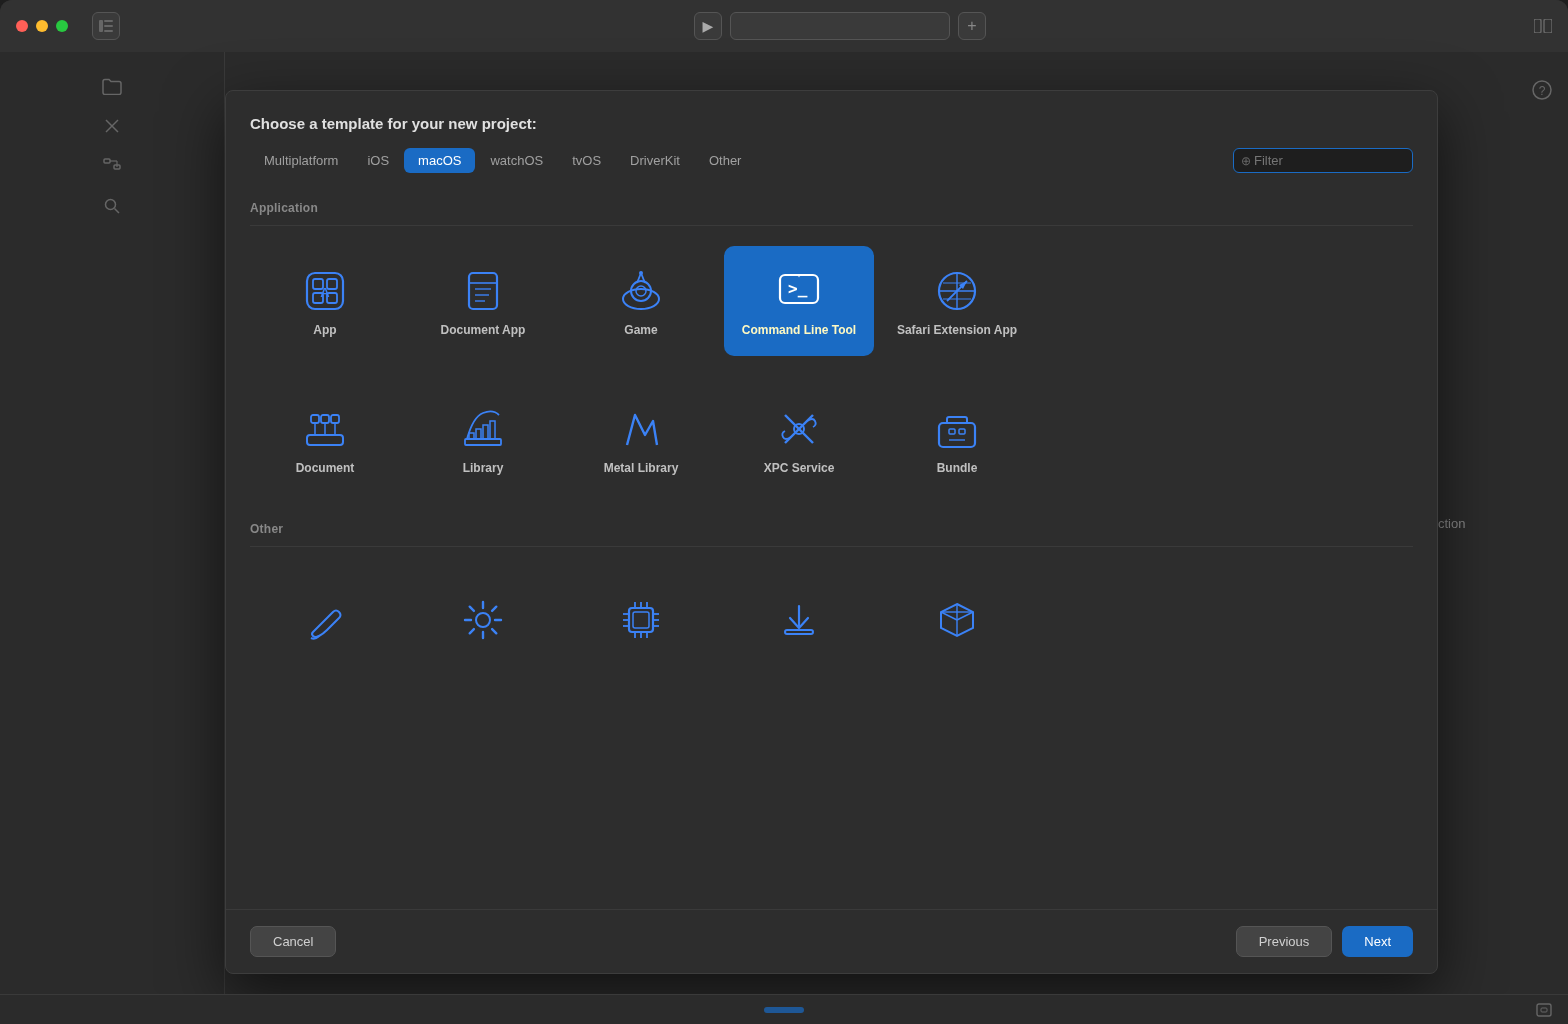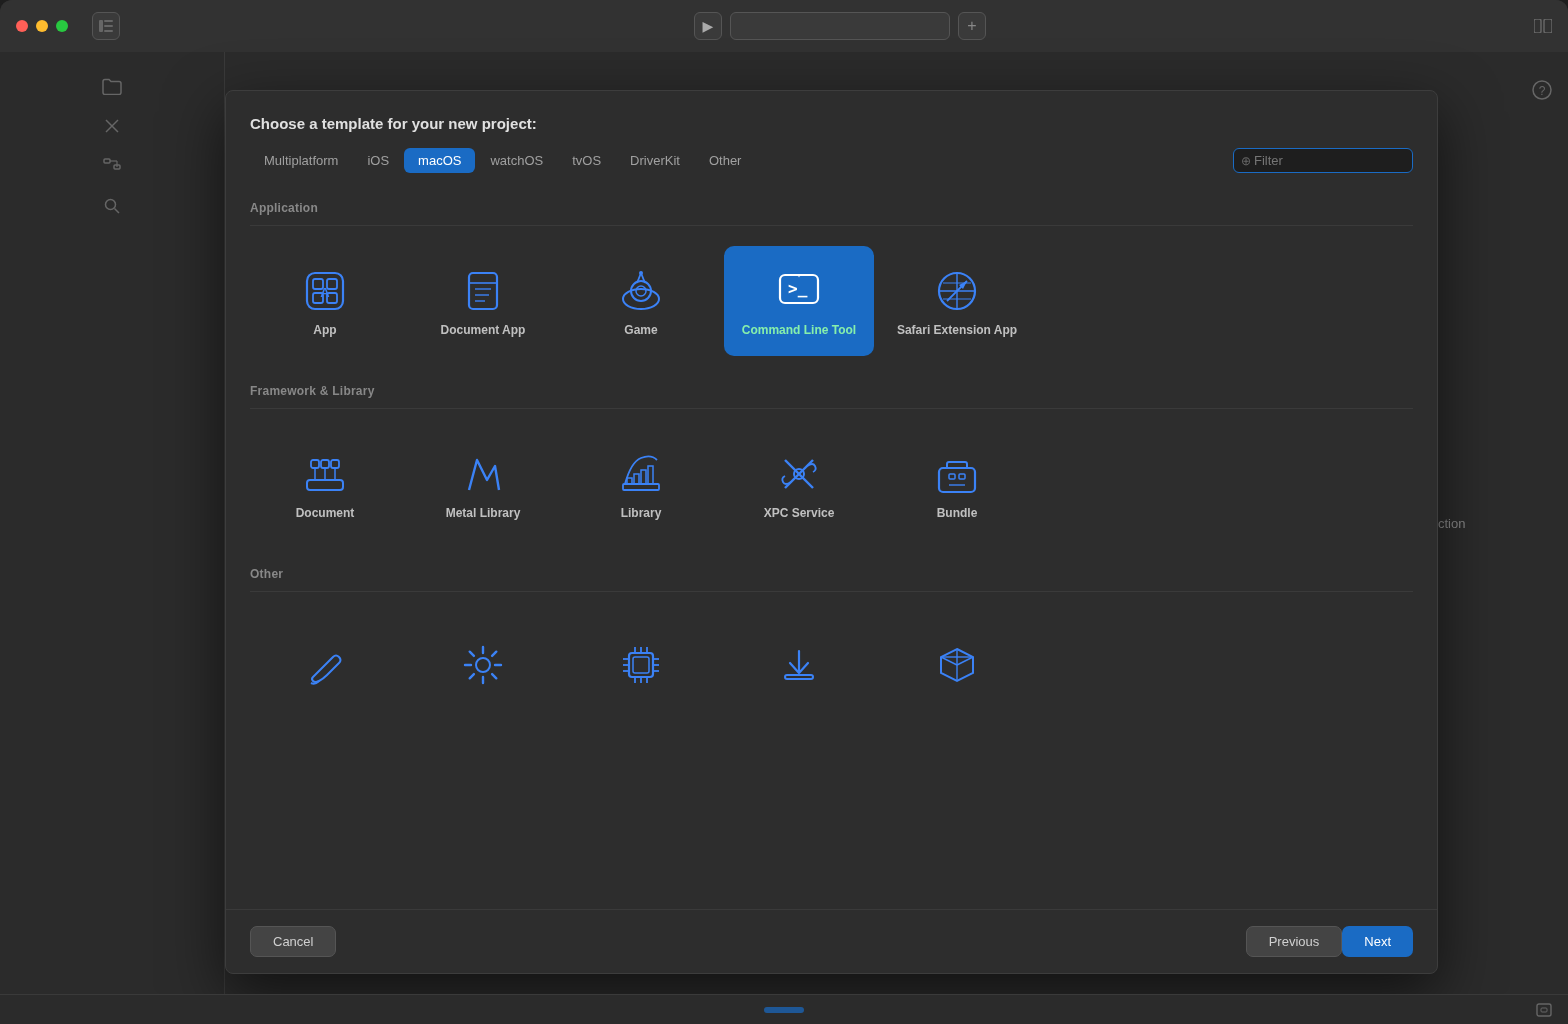--- a/index.html
+++ b/index.html
@@ -255,21 +255,21 @@
 
     .template-label {
       font-size: 12px;
       color: #c0c0c0;
       text-align: center;
       line-height: 1.3;
       font-weight: 700;
     }
 
     .template-item.selected .template-label {
-      color: #86efac;
+      color: #fef9c3;
     }
 
     
     .modal-footer {
       display: flex;
       align-items: center;
       justify-content: space-between;
       padding: 16px 24px;
       flex-shrink: 0;
       border-top: 1px solid #3a3a3a;
@@ -297,21 +297,21 @@
       border: 1px solid #555;
     }
 
     .btn-next {
       background: #1a6bc4;
       color: #fff;
     }
 
     .footer-right {
       display: flex;
-      gap: 0;
+      gap: 10px;
       margin-left: 40px;
     }
 
     
     svg {
       display: block;
     }
 
     
     .modal-content::-webkit-scrollbar {
@@ -528,59 +528,58 @@
             <line x1="8" y1="14" x2="36" y2="14" stroke="#3b82f6" stroke-width="1"></line>
             <line x1="8" y1="30" x2="36" y2="30" stroke="#3b82f6" stroke-width="1"></line>
             <line x1="32" y1="12" x2="12" y2="32" stroke="#3b82f6" stroke-width="1.8"></line>
             <polygon points="32,12 24,16 28,20" fill="#3b82f6"></polygon>
           </svg>
         </div>
         <span class="template-label">Safari Extension App</span>
       </div>
     </div>
 
-    <div class="section-header">Framework &amp; Library</div>
     <div class="template-grid">
 
       <div class="template-item">
         <div class="template-icon">
           <svg width="44" height="44" viewBox="0 0 44 44" fill="none">
             <rect x="4" y="28" width="36" height="10" rx="3" stroke="#3b82f6" stroke-width="2" fill="none"></rect>
             <rect x="8" y="8" width="8" height="8" rx="2" stroke="#3b82f6" stroke-width="1.8" fill="none"></rect>
             <rect x="18" y="8" width="8" height="8" rx="2" stroke="#3b82f6" stroke-width="1.8" fill="none"></rect>
             <rect x="28" y="8" width="8" height="8" rx="2" stroke="#3b82f6" stroke-width="1.8" fill="none"></rect>
             <line x1="12" y1="16" x2="12" y2="28" stroke="#3b82f6" stroke-width="1.5"></line>
             <line x1="22" y1="16" x2="22" y2="28" stroke="#3b82f6" stroke-width="1.5"></line>
             <line x1="32" y1="16" x2="32" y2="28" stroke="#3b82f6" stroke-width="1.5"></line>
           </svg>
         </div>
         <span class="template-label">Document</span>
       </div>
 
       <div class="template-item">
         <div class="template-icon">
           <svg width="44" height="44" viewBox="0 0 44 44" fill="none">
-            <path d="M8 38L16 8L26 28L34 14L38 38" stroke="#3b82f6" stroke-width="2.4" stroke-linejoin="round" fill="none"></path>
-          </svg>
-        </div>
-        <span class="template-label">Metal Library</span>
-      </div>
-
-      <div class="template-item">
-        <div class="template-icon">
-          <svg width="44" height="44" viewBox="0 0 44 44" fill="none">
             <rect x="4" y="32" width="36" height="6" rx="1" stroke="#3b82f6" stroke-width="1.8" fill="none"></rect>
             <rect x="8" y="26" width="5" height="6" stroke="#3b82f6" stroke-width="1.5" fill="none"></rect>
             <rect x="15" y="22" width="5" height="10" stroke="#3b82f6" stroke-width="1.5" fill="none"></rect>
             <rect x="22" y="18" width="5" height="14" stroke="#3b82f6" stroke-width="1.5" fill="none"></rect>
             <rect x="29" y="14" width="5" height="18" stroke="#3b82f6" stroke-width="1.5" fill="none"></rect>
             <path d="M6 32 Q12 10 22 6 Q32 2 38 8" stroke="#3b82f6" stroke-width="1.8" fill="none"></path>
           </svg>
         </div>
         <span class="template-label">Library</span>
+      </div>
+
+      <div class="template-item">
+        <div class="template-icon">
+          <svg width="44" height="44" viewBox="0 0 44 44" fill="none">
+            <path d="M8 38L16 8L26 28L34 14L38 38" stroke="#3b82f6" stroke-width="2.4" stroke-linejoin="round" fill="none"></path>
+          </svg>
+        </div>
+        <span class="template-label">Metal Library</span>
       </div>
 
       <div class="template-item">
         <div class="template-icon">
           <svg width="44" height="44" viewBox="0 0 44 44" fill="none">
             <line x1="8" y1="8" x2="36" y2="36" stroke="#3b82f6" stroke-width="2.4"></line>
             <line x1="36" y1="8" x2="8" y2="36" stroke="#3b82f6" stroke-width="2.4"></line>
             <circle cx="22" cy="22" r="5" stroke="#3b82f6" stroke-width="2" fill="none"></circle>
             <path d="M30 14 Q36 10 38 14 Q40 18 36 20" stroke="#3b82f6" stroke-width="1.8" fill="none"></path>
             <path d="M14 30 Q8 34 6 30 Q4 26 8 24" stroke="#3b82f6" stroke-width="1.8" fill="none"></path>

